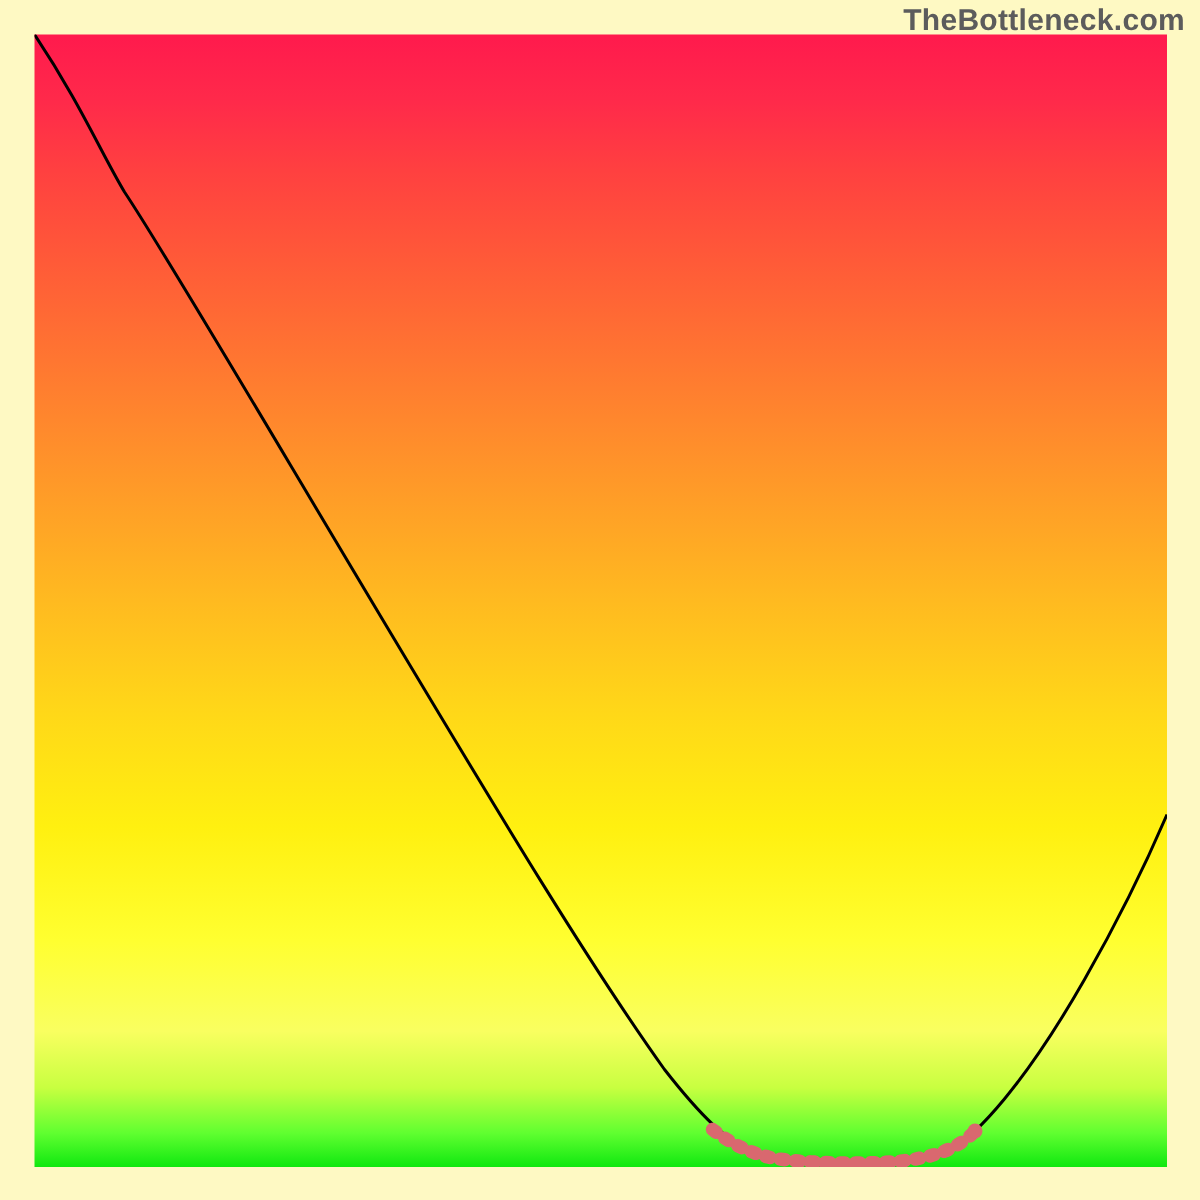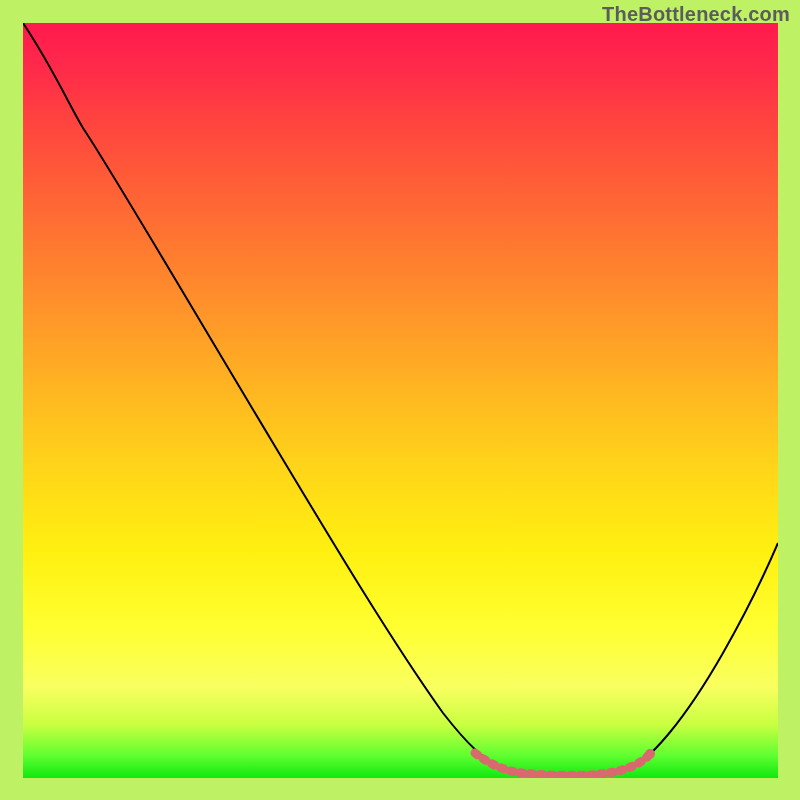--- a/index.html
+++ b/index.html
@@ -1,20 +1,20 @@
 <!DOCTYPE html>
 <html><head>
 <meta charset="utf-8">
 <style>
   * { margin: 0; padding: 0; box-sizing: border-box; }
   html, body { width: 800px; height: 800px; background: #000; overflow: hidden; }
   .outer {
     width: 800px;
     height: 800px;
-    background: #bef264;
+    background: #fef9c3;
     position: relative;
   }
   .plot-area {
     position: absolute;
     left: 23px;
     top: 23px;
     width: 755px;
     height: 755px;
     background: linear-gradient(to bottom,
       #ff1a4d 0%,

